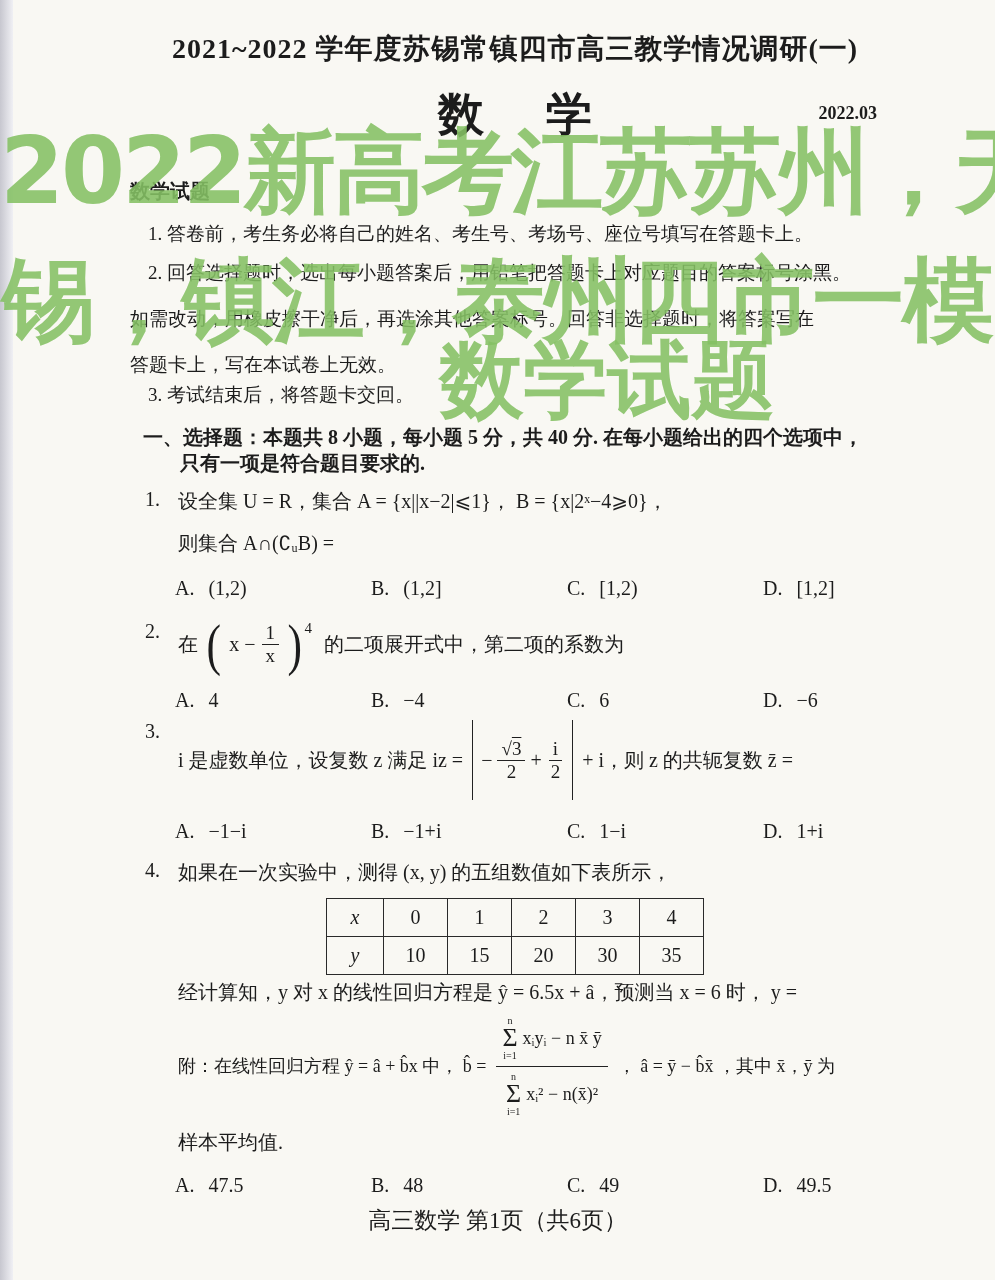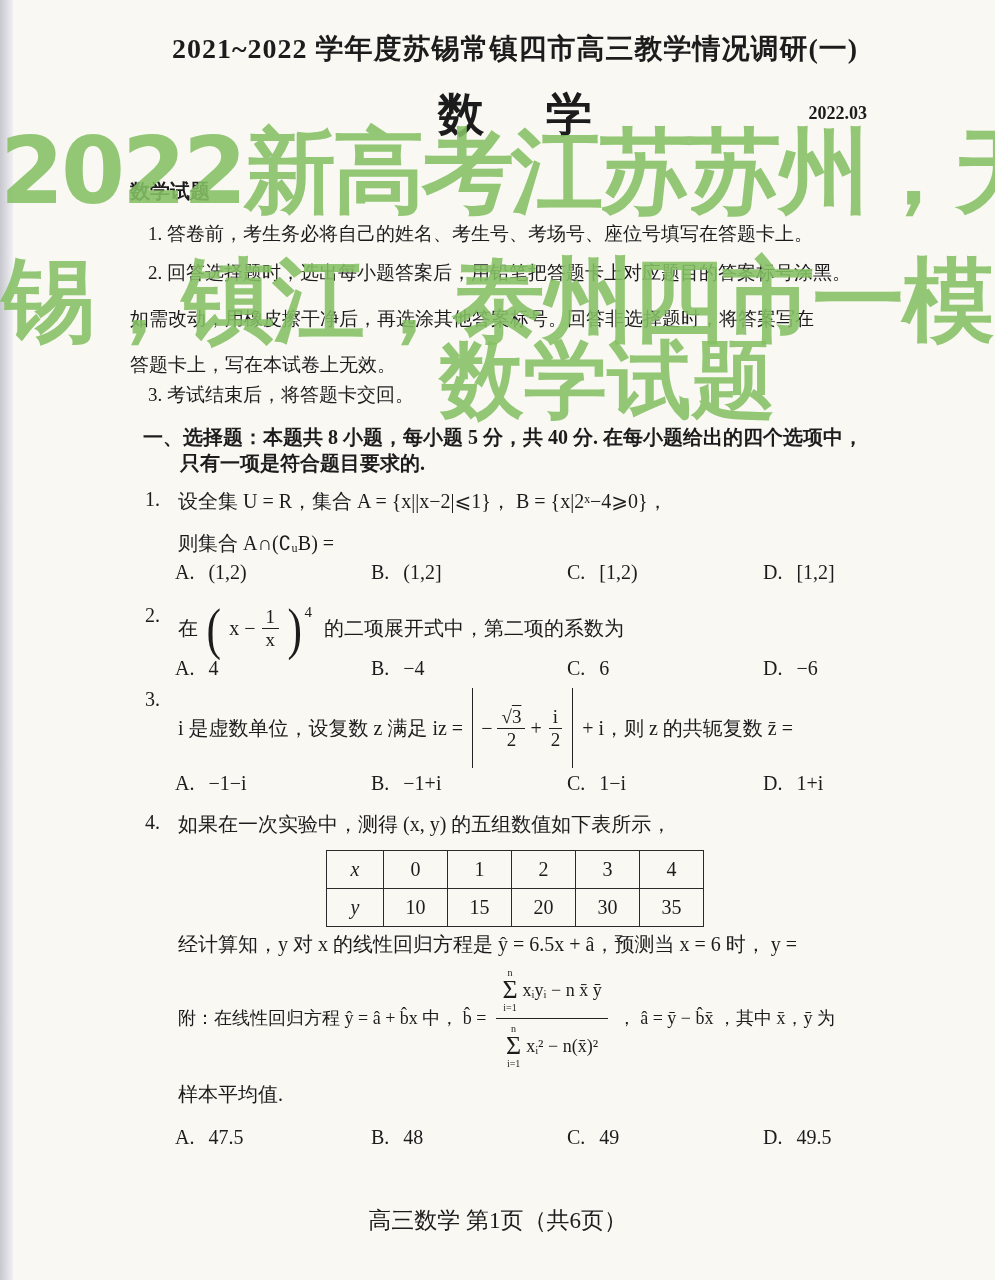--- a/index.html
+++ b/index.html
@@ -7,42 +7,42 @@
     position:relative;width:995px;height:1280px;margin:0 auto;
     background:#f9f8f3;overflow:hidden;
     font-family:"Liberation Serif","DejaVu Serif",serif;color:#1c1c1c;
   }
   .edge{position:absolute;left:0;top:0;width:13px;height:100%;
     background:linear-gradient(to right,#c7c7cf,#f0f0f4);z-index:1;}
   .content{position:relative;z-index:2;padding:0 95px 0 130px;}
 
   .title{text-align:center;padding-top:30px;font-size:28px;font-weight:bold;letter-spacing:1px;}
   .subject{display:flex;justify-content:center;gap:62px;margin-top:16px;font-size:46px;font-weight:bold;}
-  .date{position:absolute;top:103px;right:128px;font-size:18px;z-index:2;font-weight:bold;}
+  .date{position:absolute;top:103px;right:118px;font-size:18px;z-index:2;font-weight:bold;}
 
   .notice-head{margin-top:32px;font-size:20px;font-weight:bold;}
   .nline{font-size:19px;line-height:26px;}
   .n1{margin-top:16px;margin-left:18px;}
   .n2a{margin-top:13px;margin-left:18px;}
   .n2b{margin-top:20px;}
   .n2c{margin-top:20px;}
   .n3{margin-top:4px;margin-left:18px;}
 
   .sech{font-size:20px;font-weight:bold;line-height:26px;}
   .sech.l1{margin-top:16px;margin-left:13px;}
   .sech.l2{margin-left:50px;}
 
   .q{display:flex;margin-left:15px;font-size:20px;}
   .qnum{width:33px;flex:none;}
   .qc{flex:1;}
   .q1{margin-top:12px;}
   .q1 .line2{margin-top:15px;}
   .row{display:flex;align-items:center;gap:6px;white-space:nowrap;}
 
-  .opts{display:flex;margin-left:45px;margin-top:4px;font-size:20px;}
+  .opts{display:flex;margin-left:45px;margin-top:20px;font-size:20px;}
   .opt{width:196px;flex:none;}
   .opt:last-child{width:auto;}
   .opt .lbl{margin-right:14px;}
 
   .frac{display:inline-flex;flex-direction:column;align-items:center;line-height:1.15;font-size:19px;vertical-align:middle;}
   .frac .fnum{padding:0 4px;border-bottom:1.6px solid #222;}
   .frac .fden{padding:0 4px;}
 
   .q2{margin-top:20px;}
   .bigp{font-size:58px;font-weight:400;line-height:0.85;transform:scaleX(.75);}

